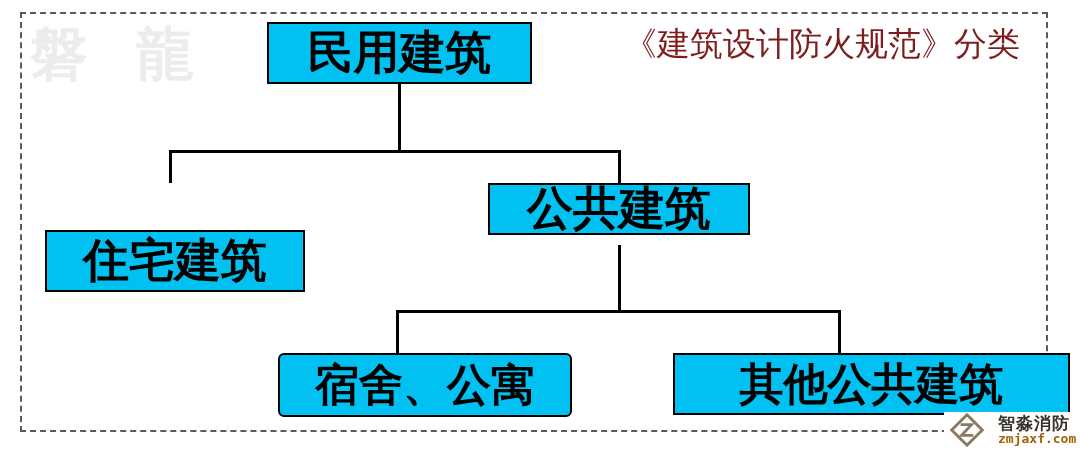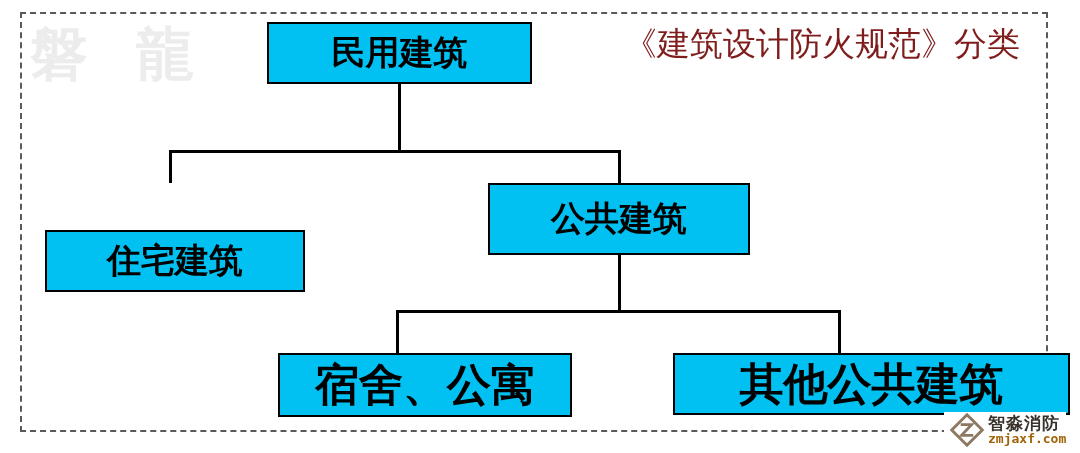--- a/index.html
+++ b/index.html
@@ -29,47 +29,47 @@
     top:22px;right:60px;
     font-size:33px;
     color:#7f1d1d;
     white-space:nowrap;
   }
   .node{
     position:absolute;
     background:#00c1f1;
     border:2px solid #000000;
     display:flex;align-items:center;justify-content:center;
-    font-size:34px;font-weight:bold;color:#000000;
+    font-size:46px;font-weight:bold;color:#000000;
     white-space:nowrap;
     box-sizing:border-box;
   }
   .node-root   {left:267px;top:22px; width:265px;height:62px;}
   .node-resid  {left:45px; top:183px;width:260px;height:62px;margin-top:47px;}
-  .node-public {left:488px;top:183px;width:262px;height:72px;font-family:Liberation Mono, monospace;}
-  .node-dorm   {left:278px;top:353px;width:294px;height:64px;font-size:44px;}
+  .node-public {left:488px;top:183px;width:262px;height:52px;font-family:Liberation Mono, monospace;}
+  .node-dorm   {left:278px;top:353px;width:294px;height:64px;font-size:44px;border-radius:6px;}
   .node-other  {left:673px;top:353px;width:397px;height:62px;font-size:44px;}
   .line{position:absolute;background:#000000;}
   .v-root       {left:398px;top:84px; width:3px;height:69px;}
   .h-top        {left:169px;top:150px;width:452px;height:3px;}
   .v-top-left   {left:169px;top:152px;width:3px;height:31px;}
   .v-top-right  {left:618px;top:152px;width:3px;height:31px;}
   .v-public-down{left:618px;top:245px;width:3px;height:68px;}
   .h-bottom     {left:396px;top:310px;width:445px;height:3px;}
   .v-bot-left   {left:396px;top:312px;width:3px;height:41px;}
   .v-bot-right  {left:838px;top:312px;width:3px;height:41px;}
   .logo{
     position:absolute;
     left:944px;top:412px;
     display:flex;align-items:center;
     background:#ffffff;
     padding-left:4px;
   }
   .logo-icon{width:38px;height:36px;flex:0 0 auto;}
-  .logo-text{margin-left:2px;line-height:1;}
+  .logo-text{margin-left:12px;line-height:1;}
   .logo-name{
     font-size:17px;font-weight:bold;color:#38322c;
     white-space:nowrap;letter-spacing:1px;
   }
   .logo-domain{
     font-size:13px;font-weight:bold;color:#a16207;
     font-family:"DejaVu Sans Mono","Liberation Mono",monospace;
     white-space:nowrap;
   }
 </style>

